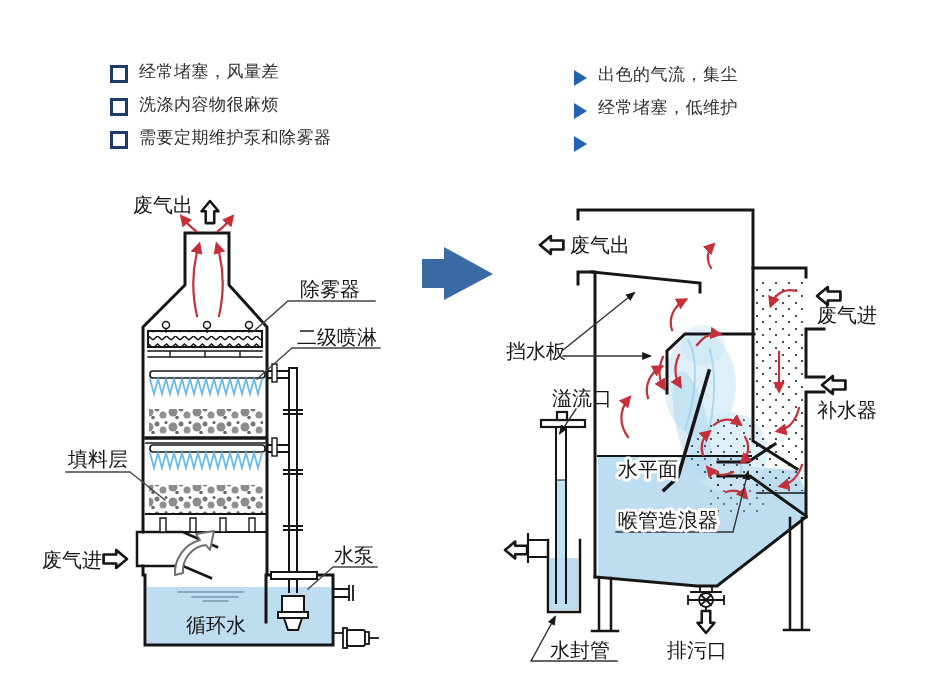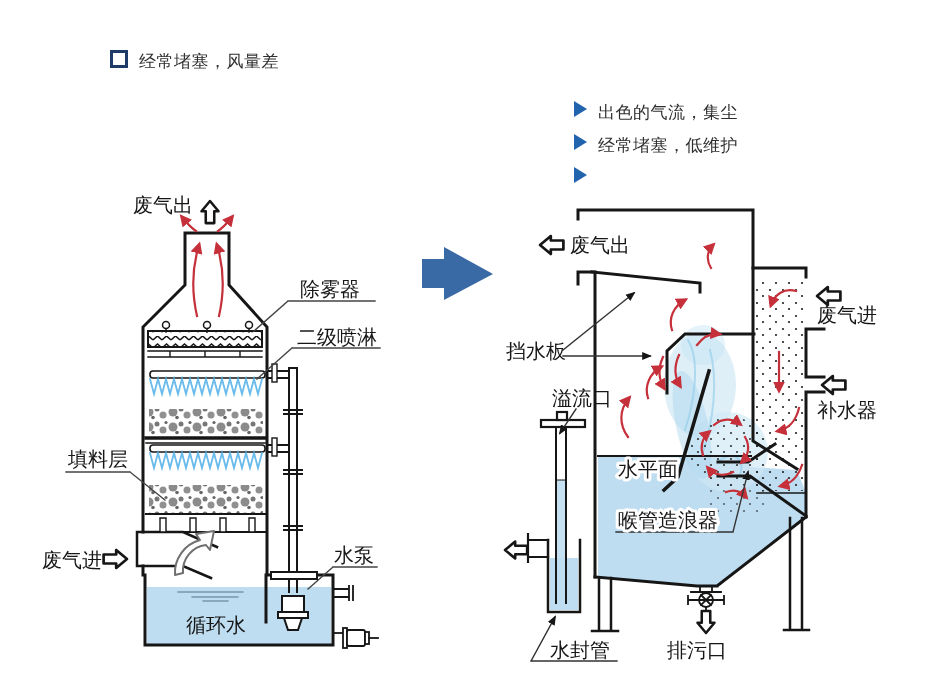--- a/index.html
+++ b/index.html
@@ -1,39 +1,47 @@
 <!DOCTYPE html>
 <html><head>
 <meta charset="utf-8">
 <style>
   html,body{margin:0;padding:0;background:#e8e8e8;}
   .slide{position:relative;width:930px;height:697px;background:#ffffff;overflow:hidden;
          font-family:"DejaVu Sans",sans-serif;}
   .svg-layer{position:absolute;left:0;top:0;}
   .blist{position:absolute;display:flex;flex-direction:column;}
-  .blist .row{display:flex;align-items:flex-start;height:33px;gap:11px;}
+  .blist .row{display:flex;align-items:flex-end;height:33px;gap:11px;}
   .blist .txt{font-size:17px;color:#2e2e2e;letter-spacing:.5px;white-space:nowrap;}
   .sq{width:12px;height:12px;border:3px solid #1e3a66;flex:0 0 auto;}
   .tri{width:0;height:0;border-left:13px solid #2263ae;border-top:8px solid transparent;
        border-bottom:8px solid transparent;flex:0 0 auto;}
   .list-cons{left:110px;top:50px;}
-  .list-pros{left:574px;top:53px;margin-top:48px;}
+  .list-pros{left:574px;top:53px;}
   svg text{font-family:"DejaVu Sans",sans-serif;fill:#161616;}
   .lbl{font-size:20px;}
   .halo{paint-order:stroke;stroke:#ffffff;stroke-width:6px;stroke-linejoin:round;}
 </style>
 </head>
 <body>
 
 <div class="slide">
 
   <div class="blist list-cons">
     <div class="row">
       <span class="sq"></span>
       <span class="txt">经常堵塞，风量差</span>
+    </div>
+    <div class="row">
+      <span class="sq"></span>
+      <span class="txt">洗涤内容物很麻烦</span>
+    </div>
+    <div class="row">
+      <span class="sq"></span>
+      <span class="txt">需要定期维护泵和除雾器</span>
     </div>
   </div>
 
   <div class="blist list-pros">
     <div class="row">
       <span class="tri"></span>
       <span class="txt">出色的气流，集尘</span>
     </div>
     <div class="row">
       <span class="tri"></span>

